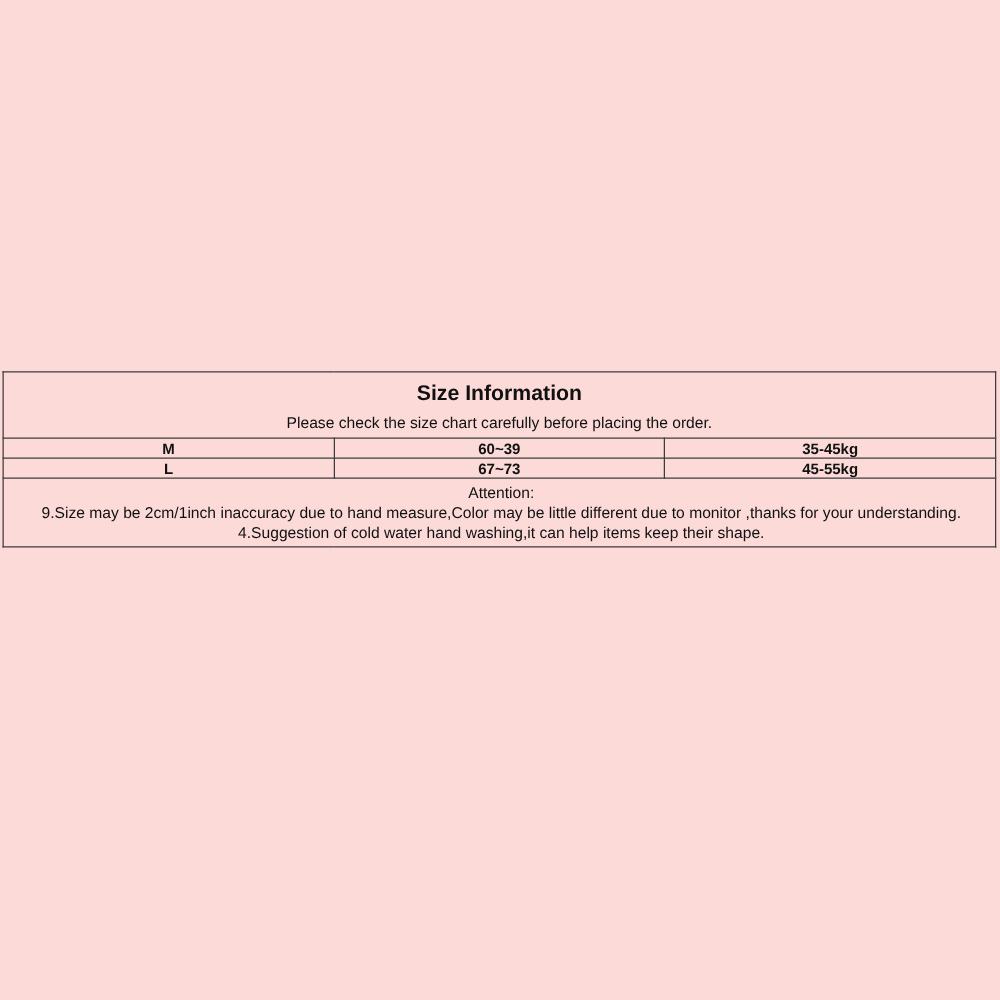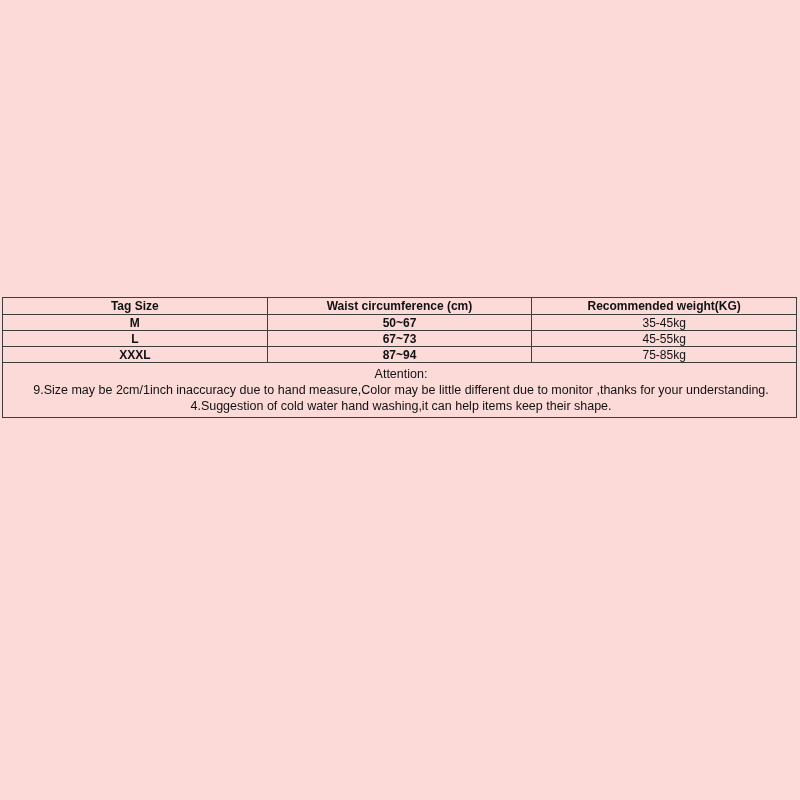--- a/index.html
+++ b/index.html
@@ -51,59 +51,55 @@
     height: 16px;
     font-size: 12px;
     font-weight: bold;
   }
   td.data-cell {
     height: 15px;
     font-size: 12px;
     font-weight: bold;
   }
   td.data-cell.weight {
-    font-weight: normal;
+    font-weight: bold;
   }
   .notes-cell {
     height: 54px;
     text-align: left;
     vertical-align: middle;
     padding-left: 3px !important;
   }
   .notes-cell div {
     font-size: 12.5px;
     line-height: 16px;
     font-weight: normal;
   }
 </style>
 </head>
 <body>
 
 <div class="canvas">
   <table class="size-chart">
     <tbody>
       <tr>
-        <th class="col-header">Tag Size</th>
-        <th class="col-header">Waist circumference (cm)</th>
-        <th class="col-header">Recommended weight(KG)</th>
+        <td class="title-cell" colspan="3">
+          <div class="chart-title">Size Information</div>
+          <div class="chart-subtitle">Please check the size chart carefully before placing the order.</div>
+        </td>
       </tr>
       <tr>
         <td class="data-cell">M</td>
-        <td class="data-cell">50~67</td>
+        <td class="data-cell">60~39</td>
         <td class="data-cell weight">35-45kg</td>
       </tr>
       <tr>
         <td class="data-cell">L</td>
         <td class="data-cell">67~73</td>
         <td class="data-cell weight">45-55kg</td>
-      </tr>
-      <tr>
-        <td class="data-cell">XXXL</td>
-        <td class="data-cell">87~94</td>
-        <td class="data-cell weight">75-85kg</td>
       </tr>
       <tr>
         <td class="notes-cell" colspan="3">
           <div>Attention:</div>
           <div>9.Size may be 2cm/1inch inaccuracy due to hand measure,Color may be little different due to monitor ,thanks for your understanding.</div>
           <div>4.Suggestion of cold water hand washing,it can help items keep their shape.</div>
         </td>
       </tr>
     </tbody>
   </table>

